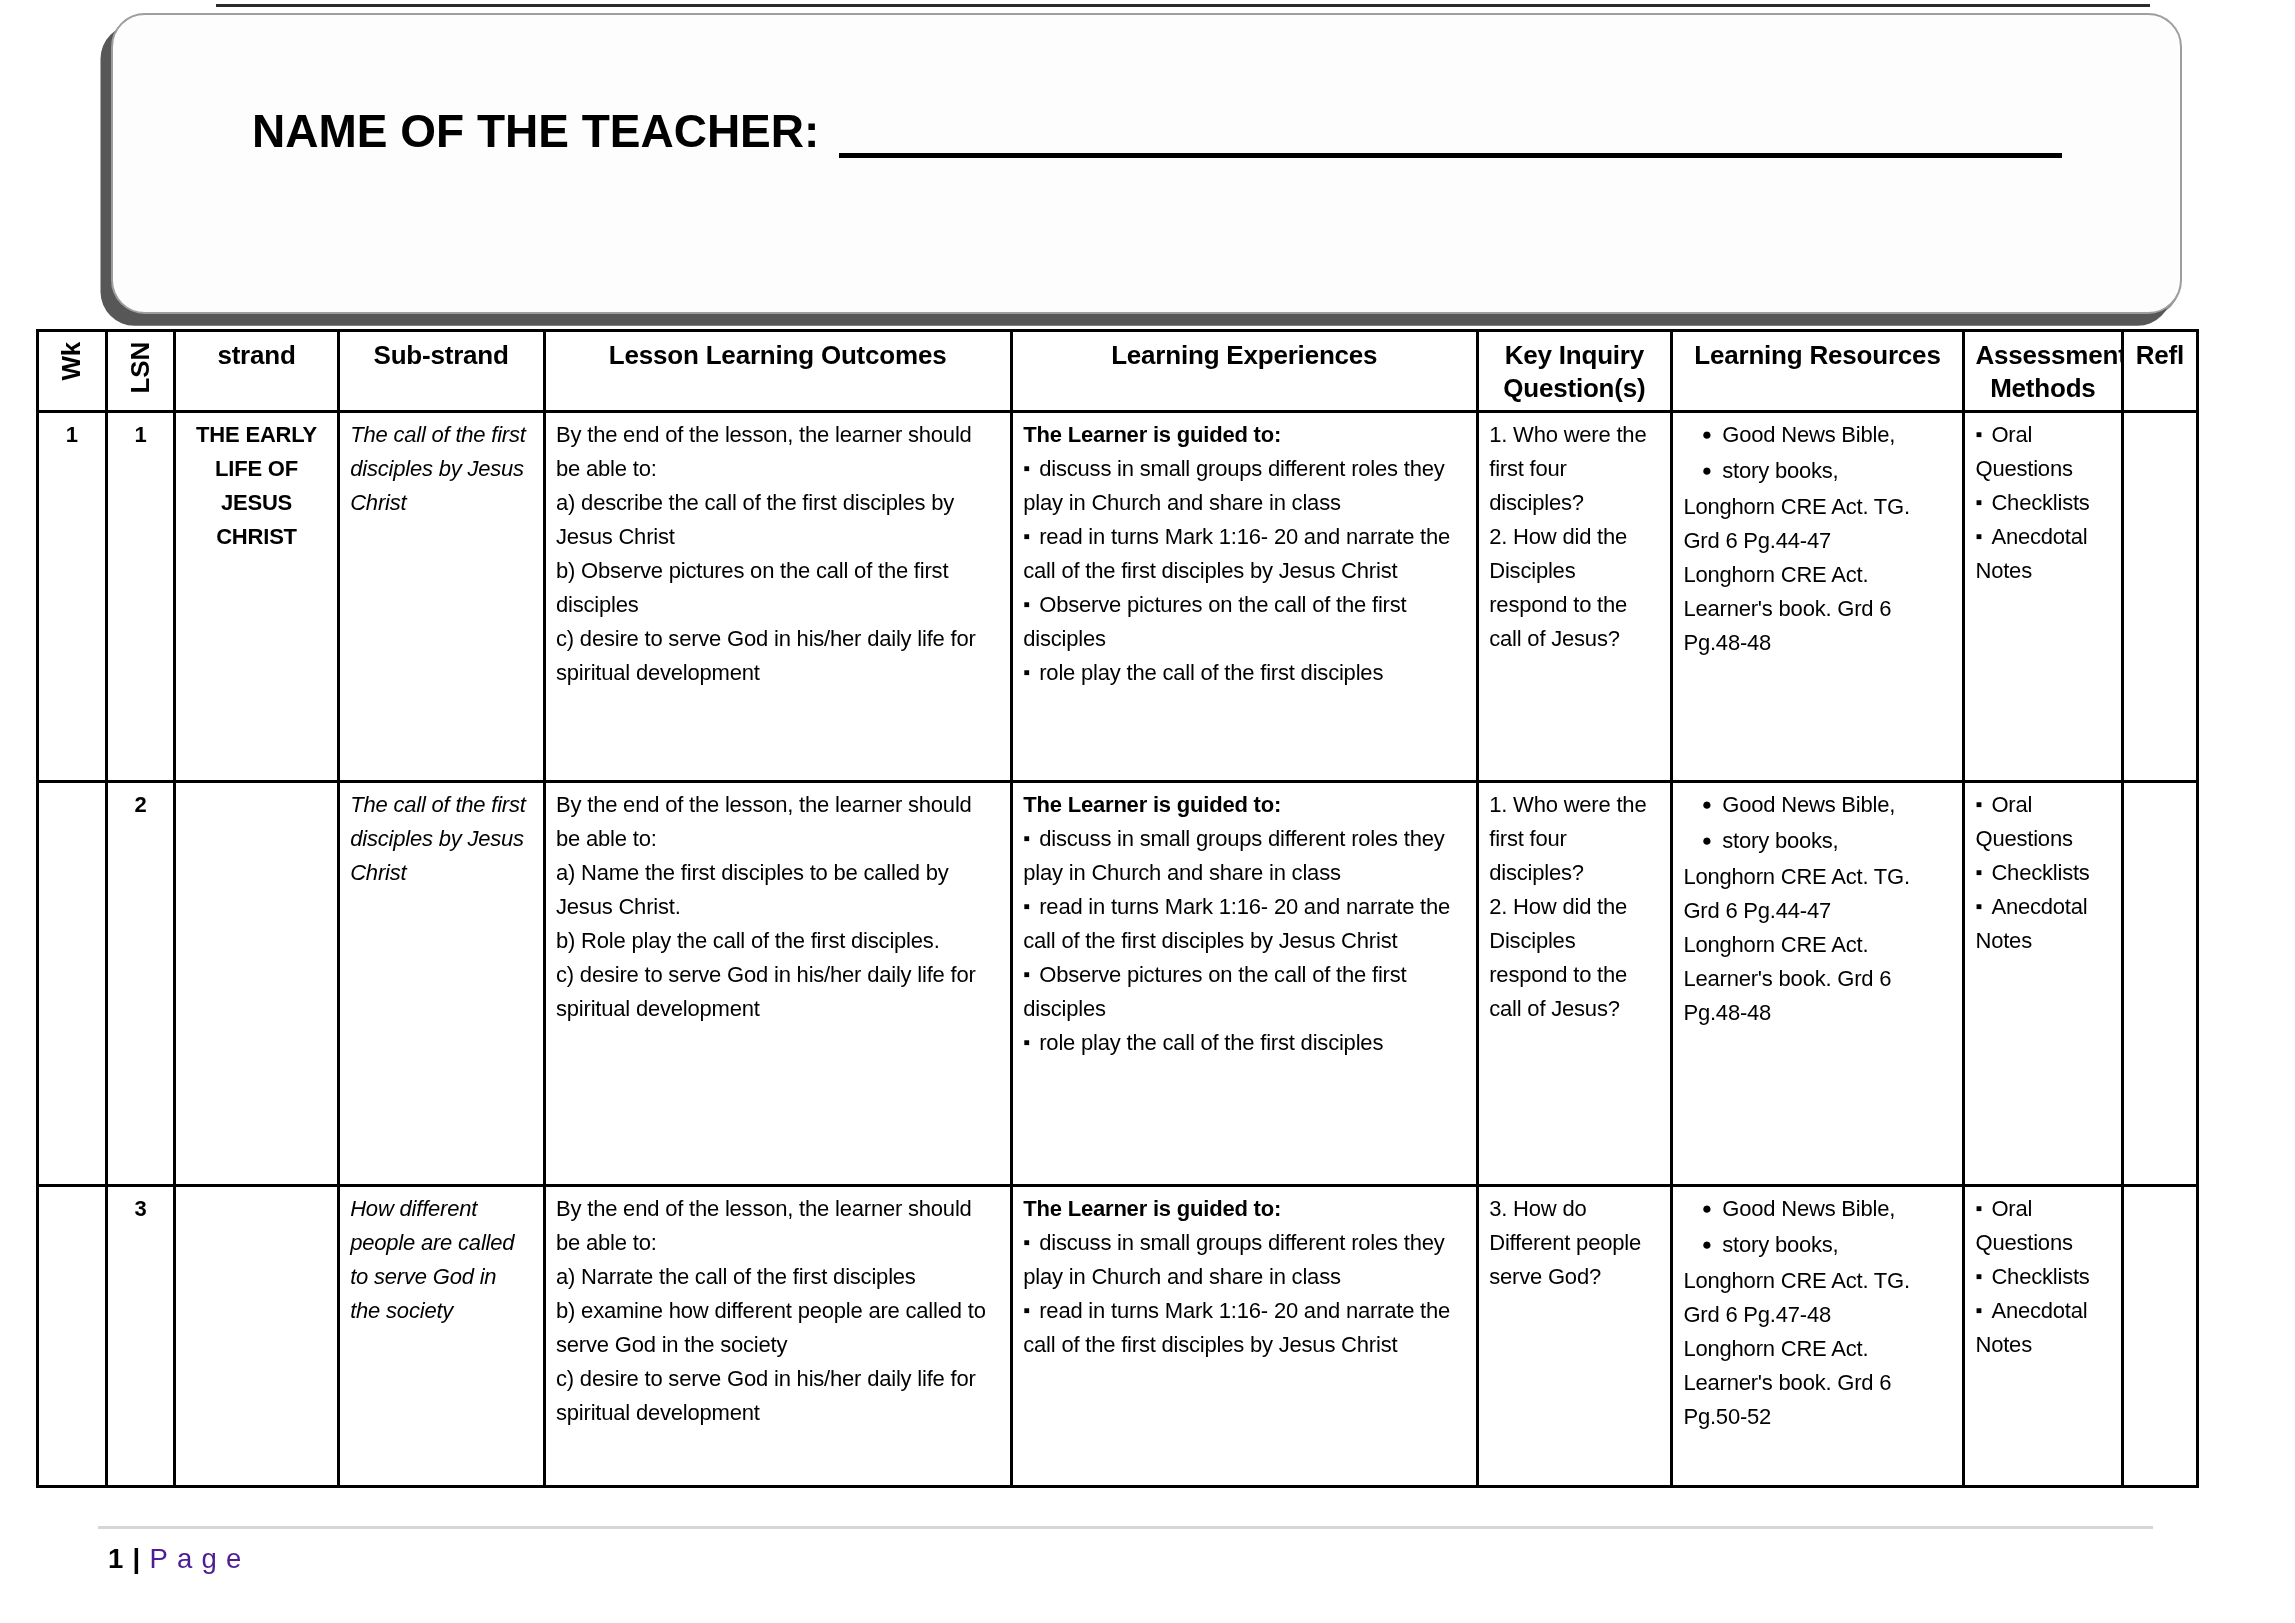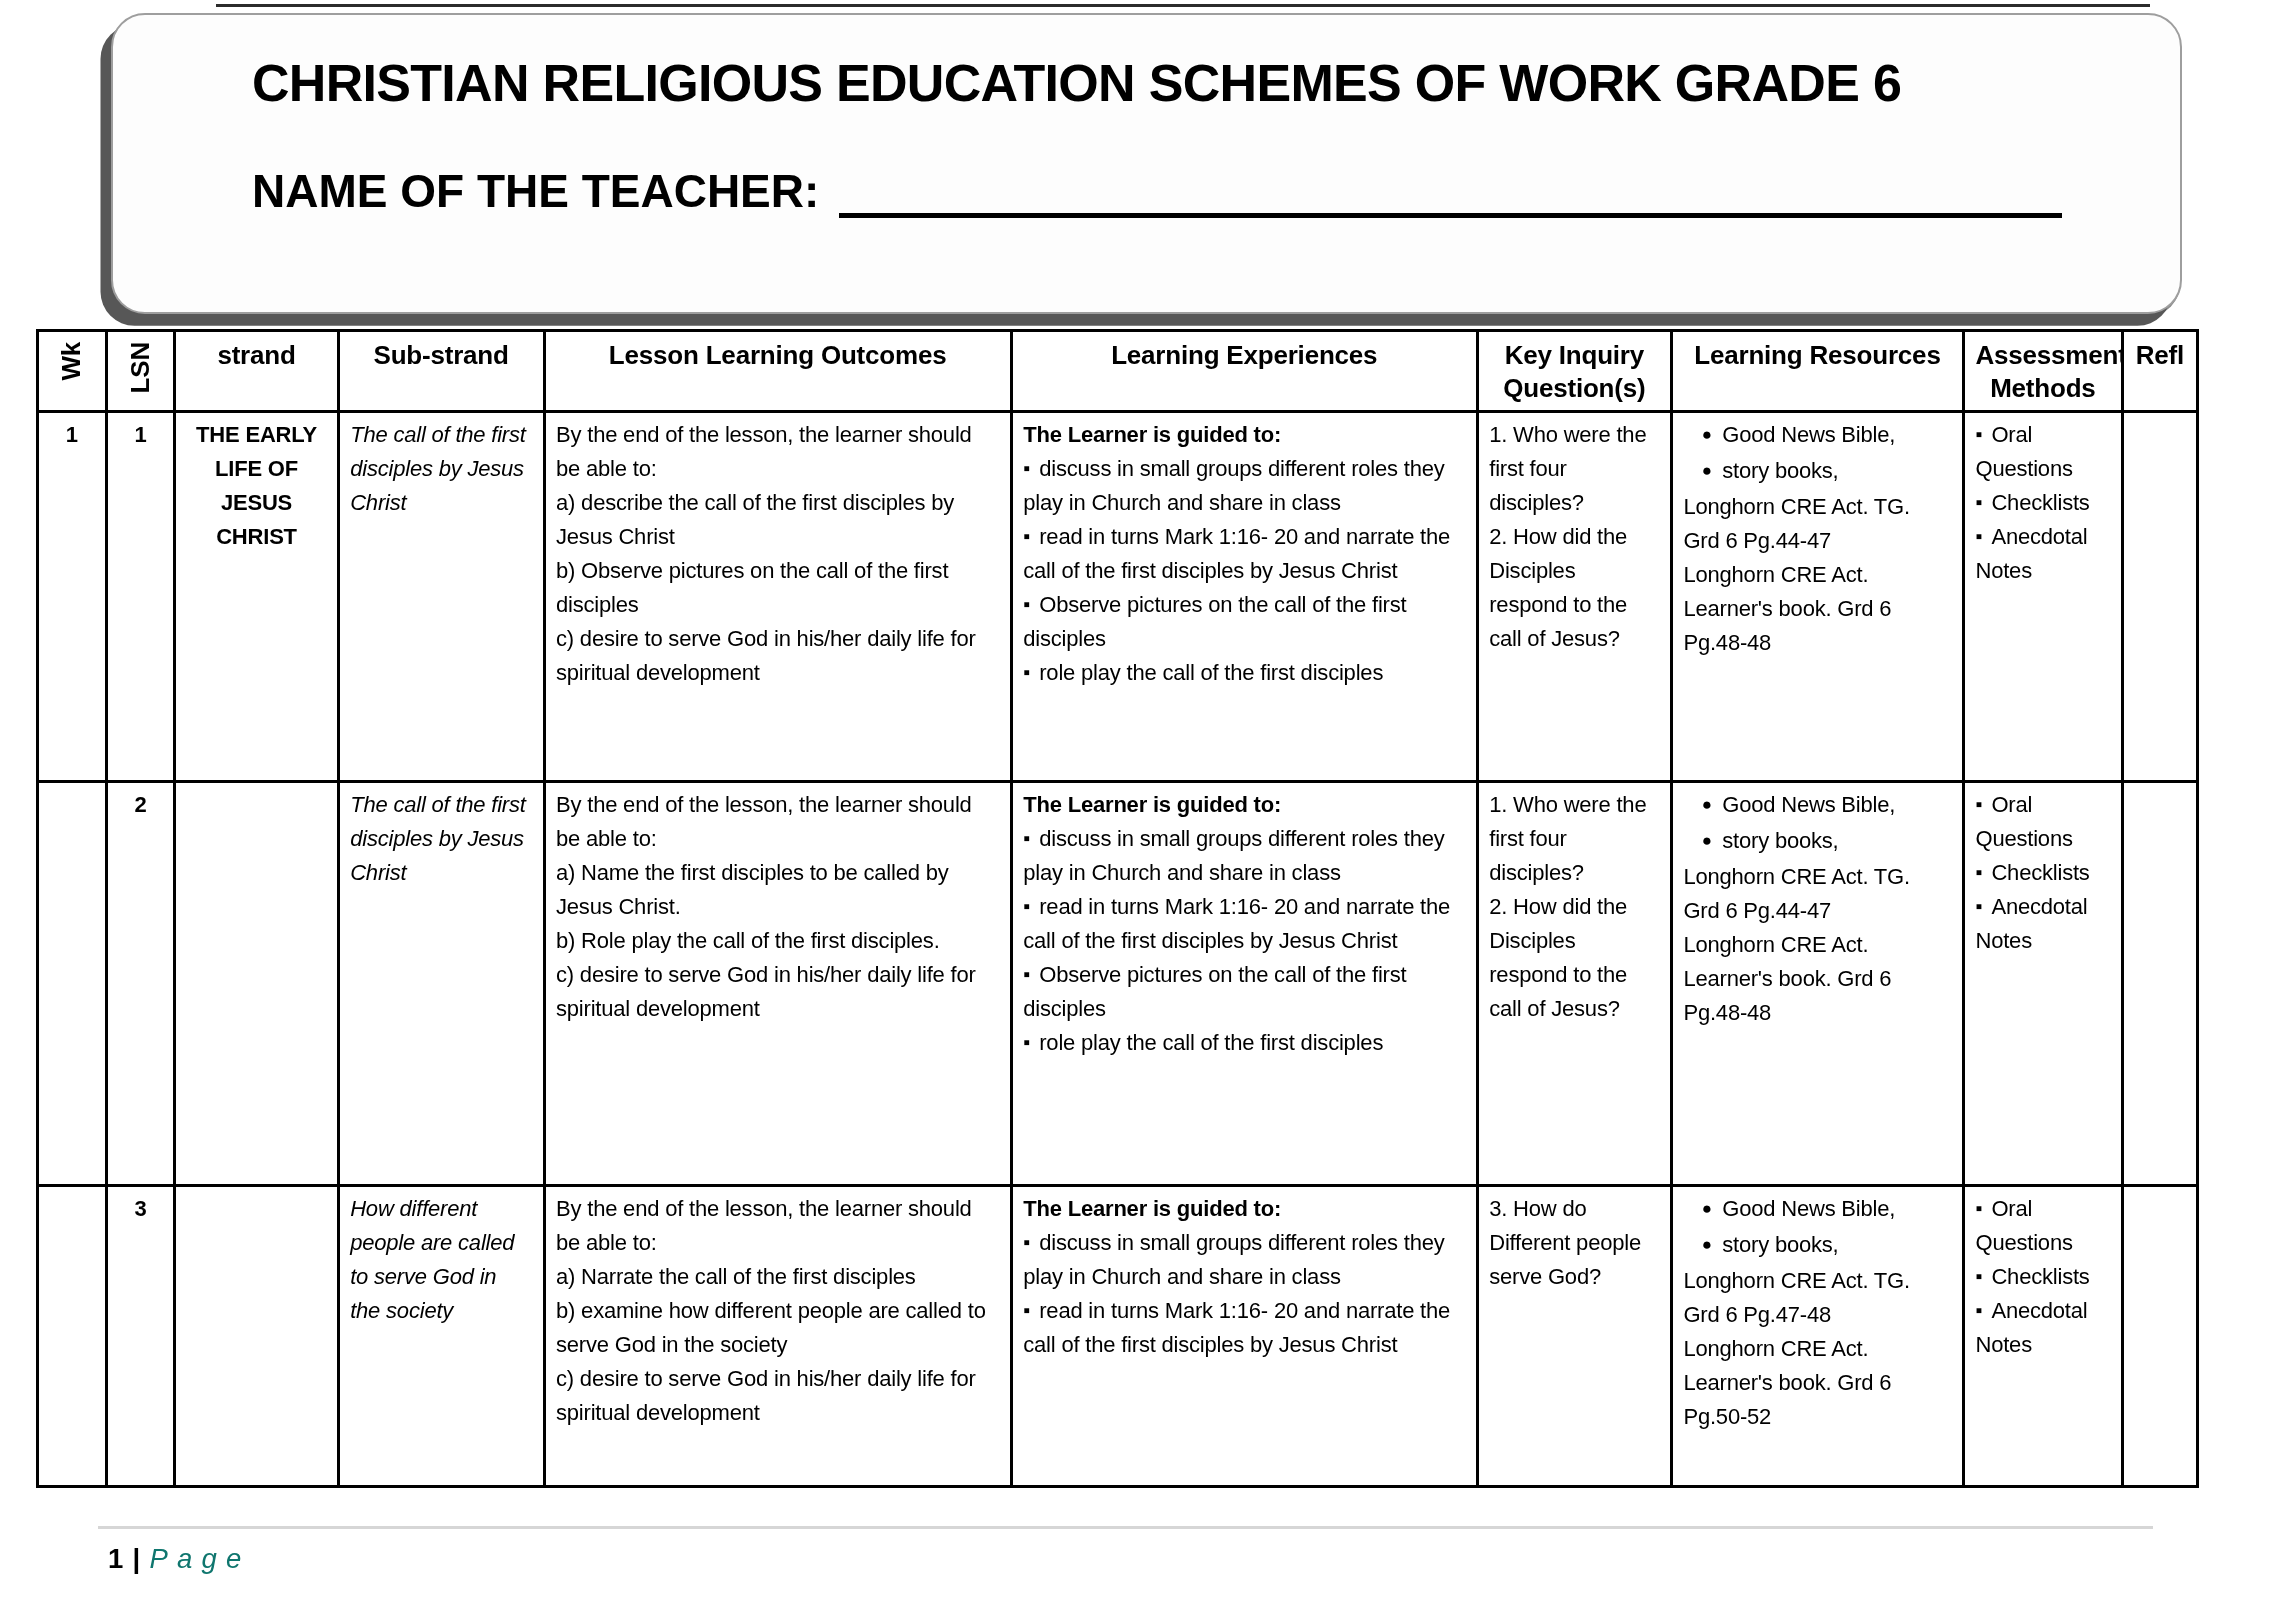--- a/index.html
+++ b/index.html
@@ -45,31 +45,30 @@
   .bold-intro { font-weight:bold; }
   .sq::before { content:"▪"; font-size:19.6px; margin-right:9.2px; position:relative; top:-1.3px; }
   .rnd::before { content:"●"; font-size:17px; margin-right:10.5px; position:relative; top:-2px; }
   .rnd { padding-left:18.3px; }
 
   
   .foot-rule { position:absolute; left:98px; top:1526px; width:2055px; height:2.6px; background:#d6d6d6; }
   .footer { position:absolute; left:108px; top:1543px; font-size:27.5px; }
   .footer .pnum { font-weight:bold; }
   .footer .sep { font-weight:bold; padding:0 9.2px; }
-  .footer .plabel { color:#0f766e; letter-spacing:9.2px;font-style:italic; }
+  .footer .plabel { color:#4c1d95; letter-spacing:9.2px; }
 </style>
 </head>
 <body>
 
 <div class="page">
 
   <div class="top-rule"></div>
 
   <div class="hbox">
-    <div class="title">CHRISTIAN RELIGIOUS EDUCATION SCHEMES OF WORK GRADE 6</div>
     <div class="hline l2">
       <span>NAME OF THE TEACHER:</span>
       <span class="blank grow"></span>
     </div>
   </div>
 
   <table class="sow">
     <colgroup>
       <col style="width:3.18%">
         <col style="width:3.18%">

